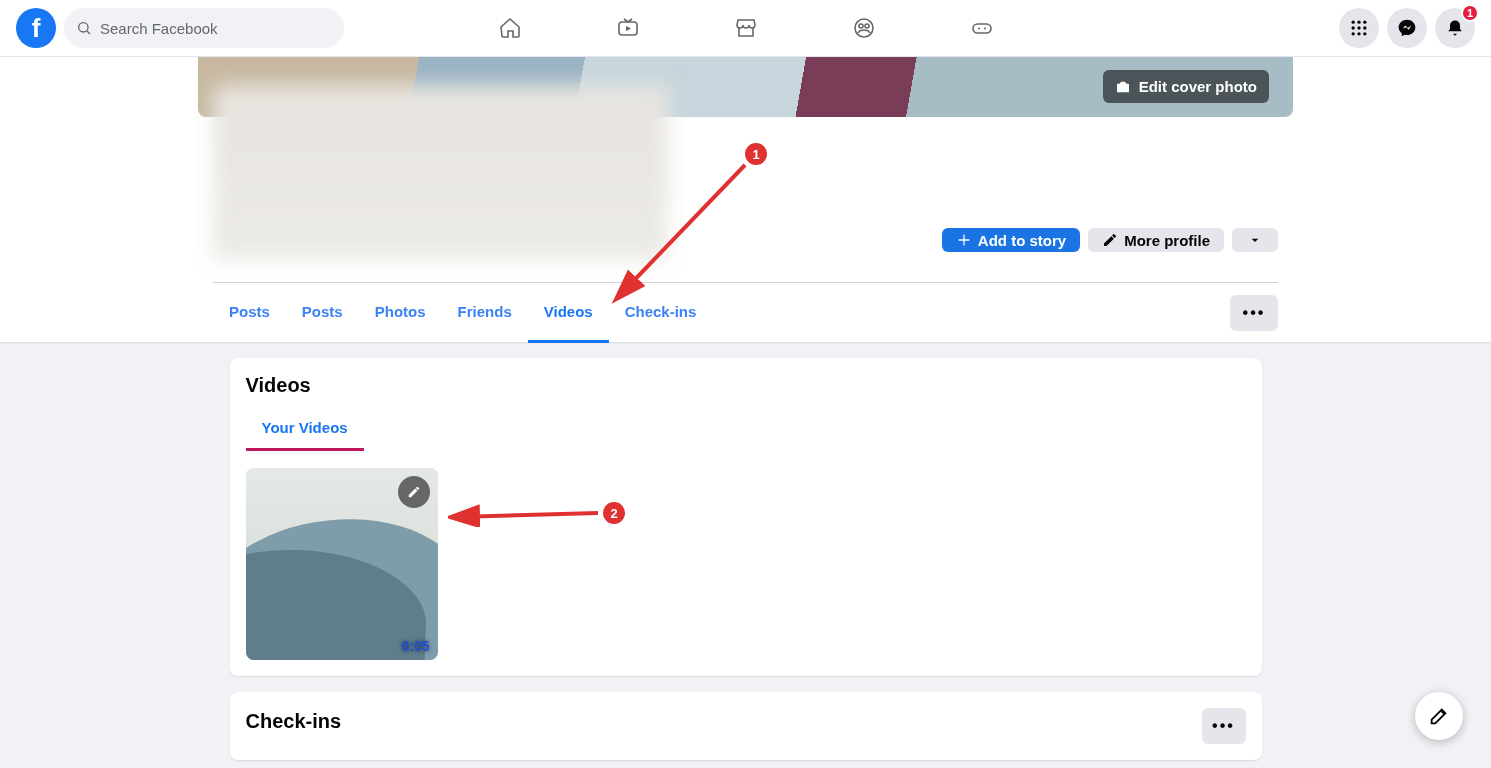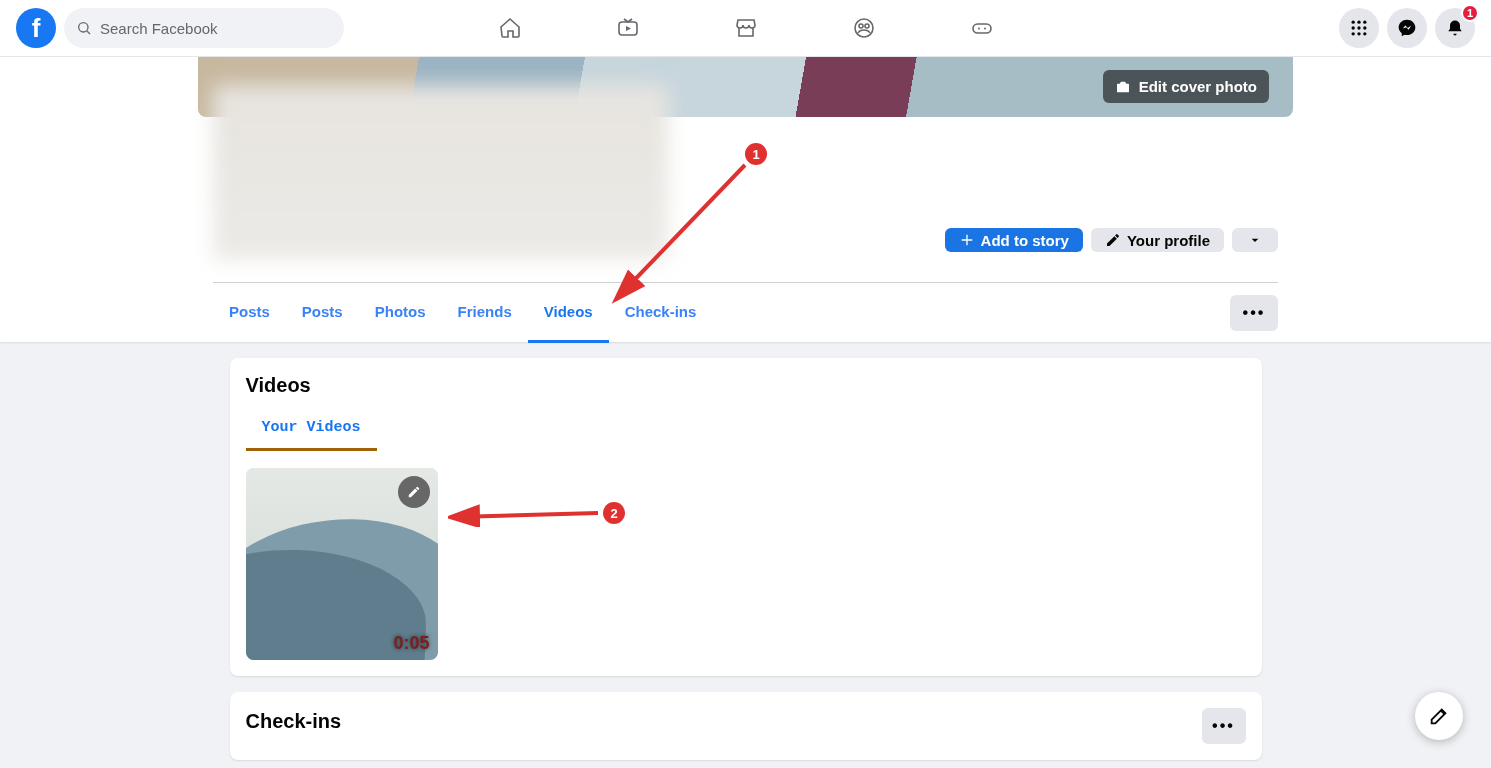--- a/index.html
+++ b/index.html
@@ -60,33 +60,33 @@
   .tab.active{color:#1876f2;border-bottom-color:#1876f2;}
   .tab .caret{font-size:10px;}
   .tab-more-btn{width:48px;height:36px;border-radius:6px;background:#e4e6eb;display:flex;
                align-items:center;justify-content:center;cursor:pointer;font-weight:700;}
 
   
   .page-body{max-width:1032px;margin:16px auto 0;display:flex;flex-direction:column;gap:16px;}
   .card{background:#fff;border-radius:8px;box-shadow:0 1px 2px rgba(0,0,0,.1);padding:16px;}
   .card h2{font-size:20px;font-weight:700;margin-bottom:10px;}
   .subtabs{display:flex;border-bottom:1px solid transparent;}
-  .subtab{padding:12px 16px;font-weight:600;font-size:15px;color:#1876f2;border-bottom:3px solid #a16207;cursor:pointer;font-family:Liberation Mono, monospace;}
+  .subtab{padding:12px 16px;font-weight:600;font-size:15px;color:#1876f2;border-bottom:3px solid #be185d;cursor:pointer;}
   .video-grid{display:flex;gap:12px;margin-top:16px;}
   .video-thumb{width:192px;height:192px;border-radius:8px;position:relative;overflow:hidden;
                cursor:pointer;background:#d6e1e5;}
   .video-thumb .hill1{position:absolute;left:-40px;bottom:-20px;width:260px;height:160px;
                       background:#7f9cab;border-radius:50% 50% 0 0;transform:rotate(-6deg);}
   .video-thumb .hill2{position:absolute;left:-80px;bottom:-30px;width:260px;height:140px;
                       background:#5f7d8d;border-radius:50% 50% 0 0;transform:rotate(2deg);}
   .video-thumb .sky{position:absolute;inset:0;background:linear-gradient(#e5e9e6,#d8dfda 55%,transparent 55%);}
   .edit-pencil{position:absolute;top:8px;right:8px;width:32px;height:32px;border-radius:50%;
                background:rgba(80,80,80,.85);display:flex;align-items:center;justify-content:center;}
   .edit-pencil svg{width:14px;height:14px;fill:#fff;}
-  .duration{position:absolute;right:8px;bottom:6px;color:#7f1d1d;font-size:18px;font-weight:600;
+  .duration{position:absolute;right:8px;bottom:6px;color:#1d4ed8;font-size:14px;font-weight:600;
             text-shadow:0 0 4px rgba(0,0,0,.6);}
   .card-head{display:flex;justify-content:space-between;align-items:center;}
   .mini-more{width:44px;height:36px;border-radius:6px;background:#e4e6eb;display:flex;
              align-items:center;justify-content:center;cursor:pointer;font-weight:700;}
 
   
   .anno-badge{position:absolute;width:22px;height:22px;border-radius:50%;background:#e03131;
               color:#fff;font-weight:700;font-size:13px;display:flex;align-items:center;
               justify-content:center;z-index:60;}
   .arrow{position:absolute;z-index:59;}
@@ -200,21 +200,21 @@
       <button class="btn btn-primary">
         <svg viewBox="0 0 24 24" fill="#fff">
             <path d="M11 4h2v7h7v2h-7v7h-2v-7H4v-2h7z"></path>
           </svg>
         <span>Add to story</span>
       </button>
       <button class="btn btn-secondary">
         <svg viewBox="0 0 24 24" fill="#050505">
             <path d="M3 17.25V21h3.75L17.81 9.94l-3.75-3.75L3 17.25zM20.71 7.04a1 1 0 0 0 0-1.41l-2.34-2.34a1 1 0 0 0-1.41 0l-1.83 1.83 3.75 3.75 1.83-1.83z"></path>
           </svg>
-        <span>Your profile</span>
+        <span>More profile</span>
       </button>
       <button class="btn btn-secondary btn-icon">
         <svg viewBox="0 0 24 24" fill="#050505">
             <path d="M7 10l5 5 5-5z"></path>
           </svg>
       </button>
     </div>
   </div>
 
   <div class="tabs-row">

